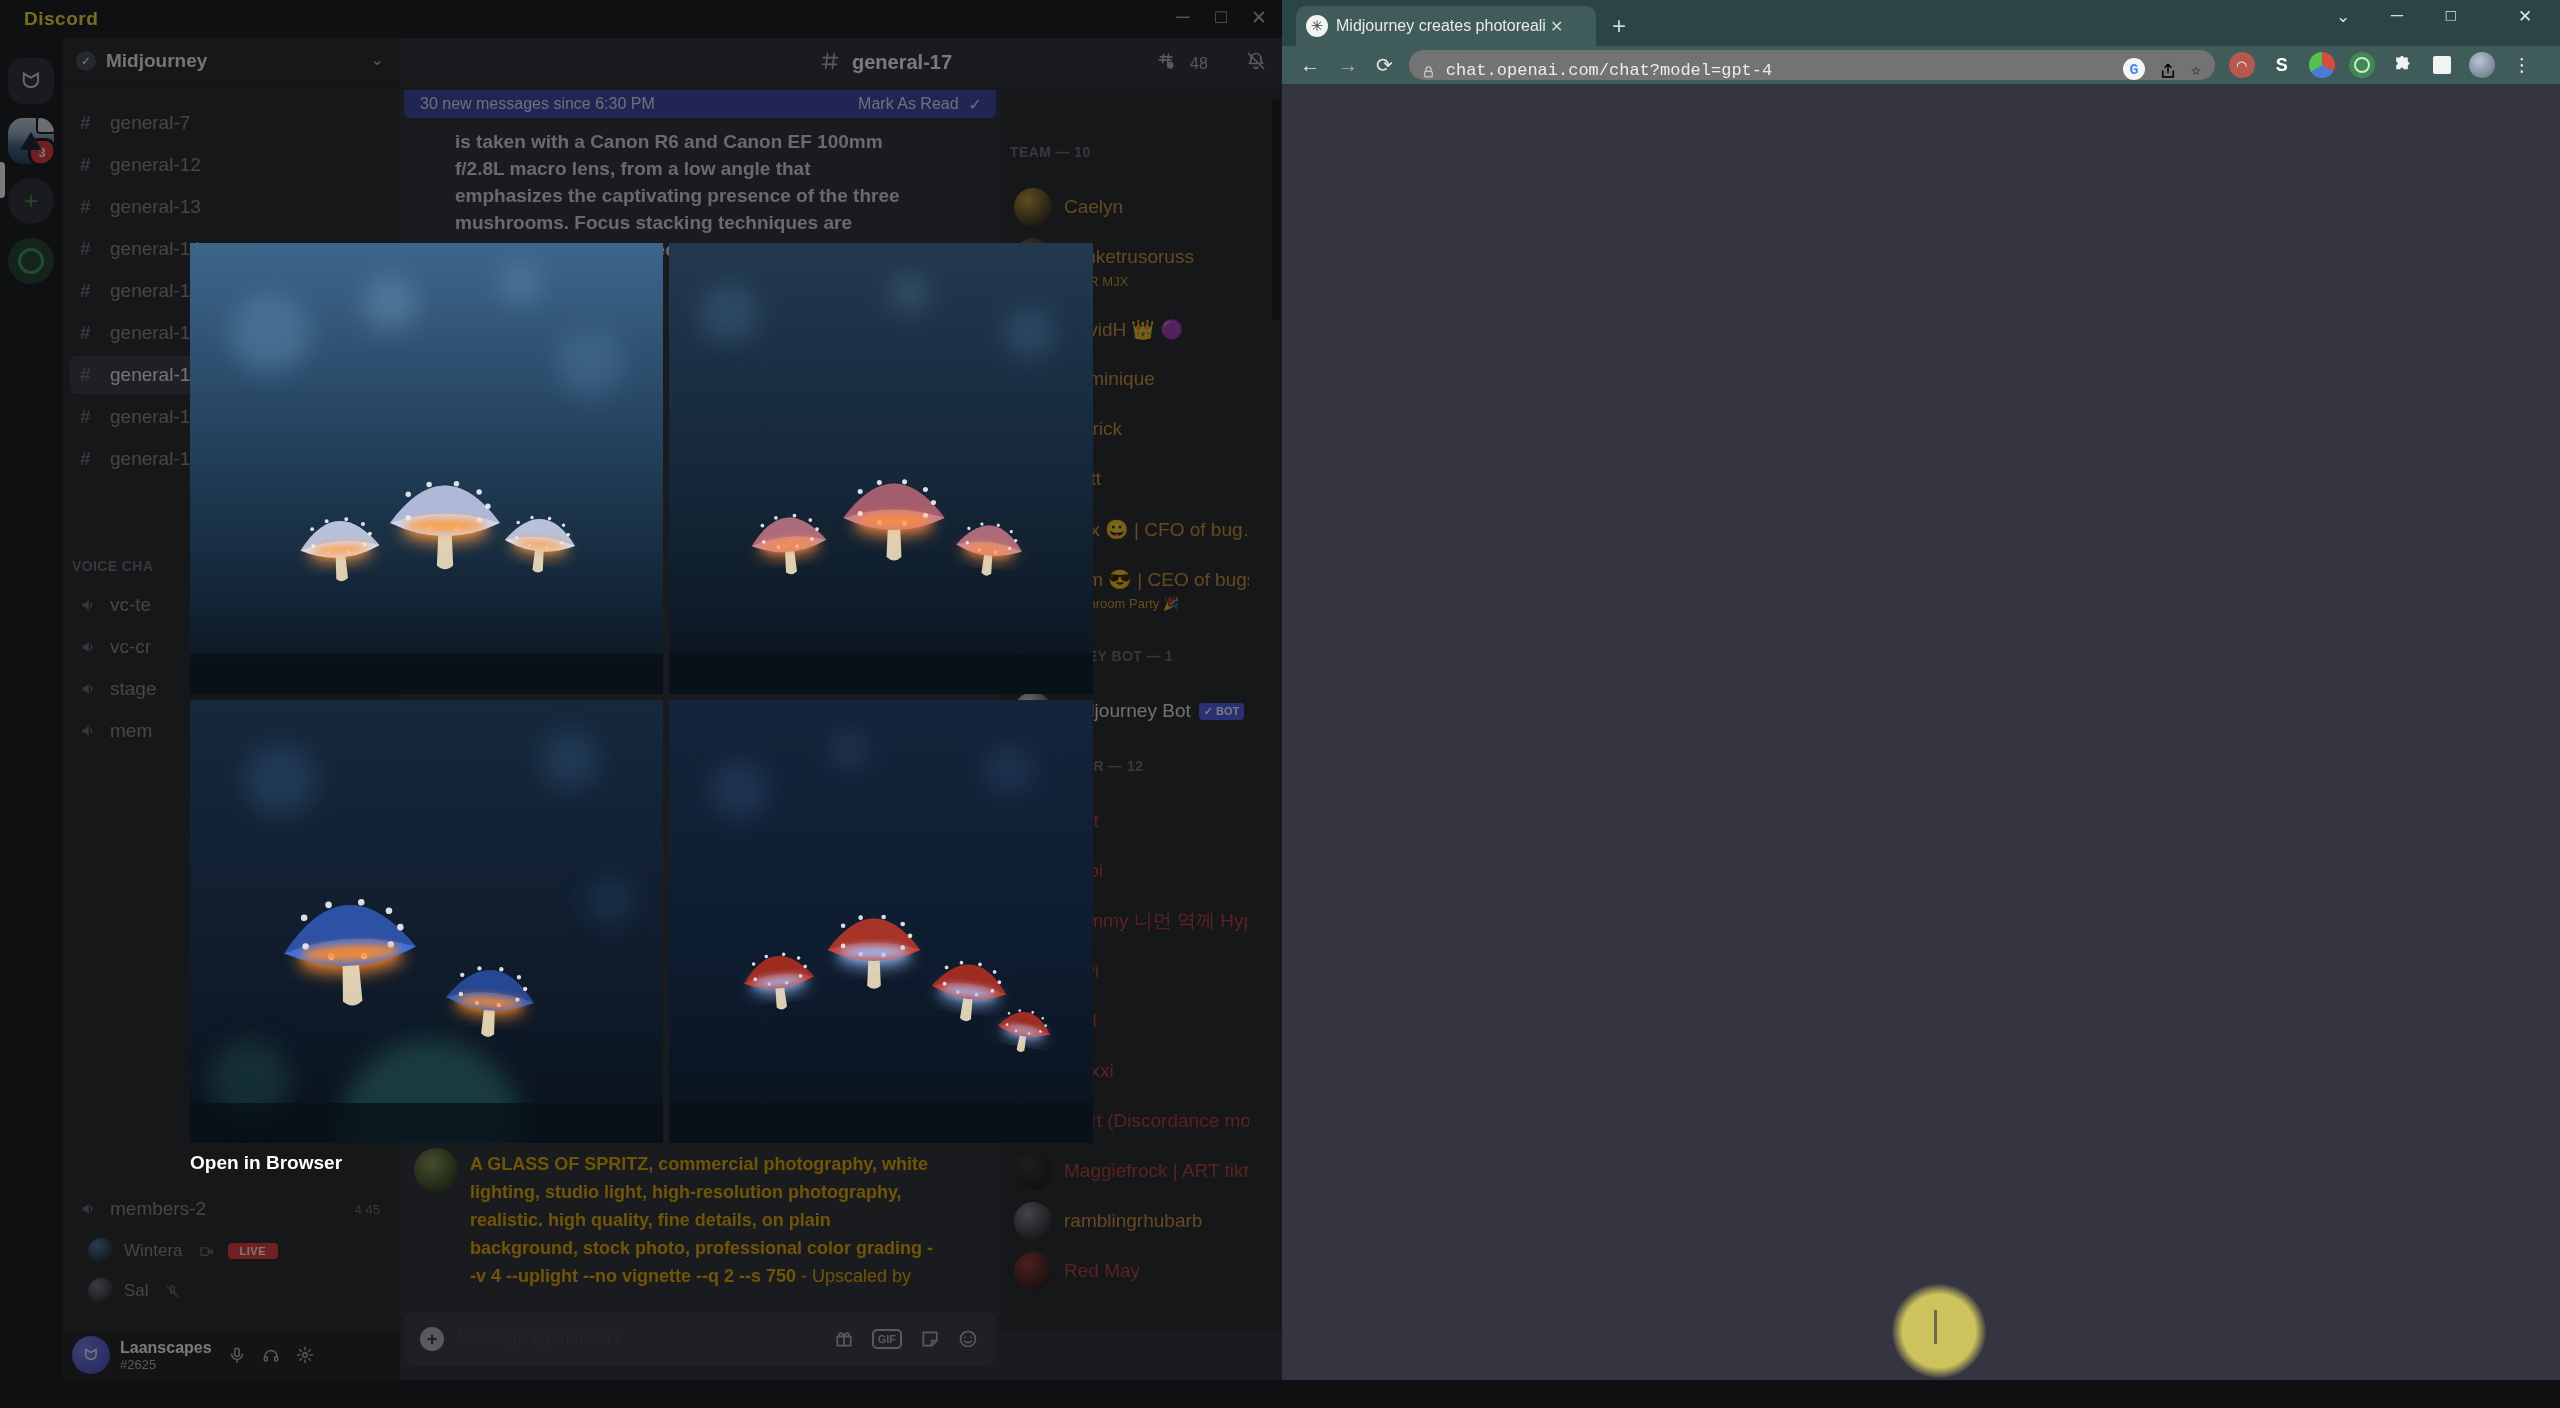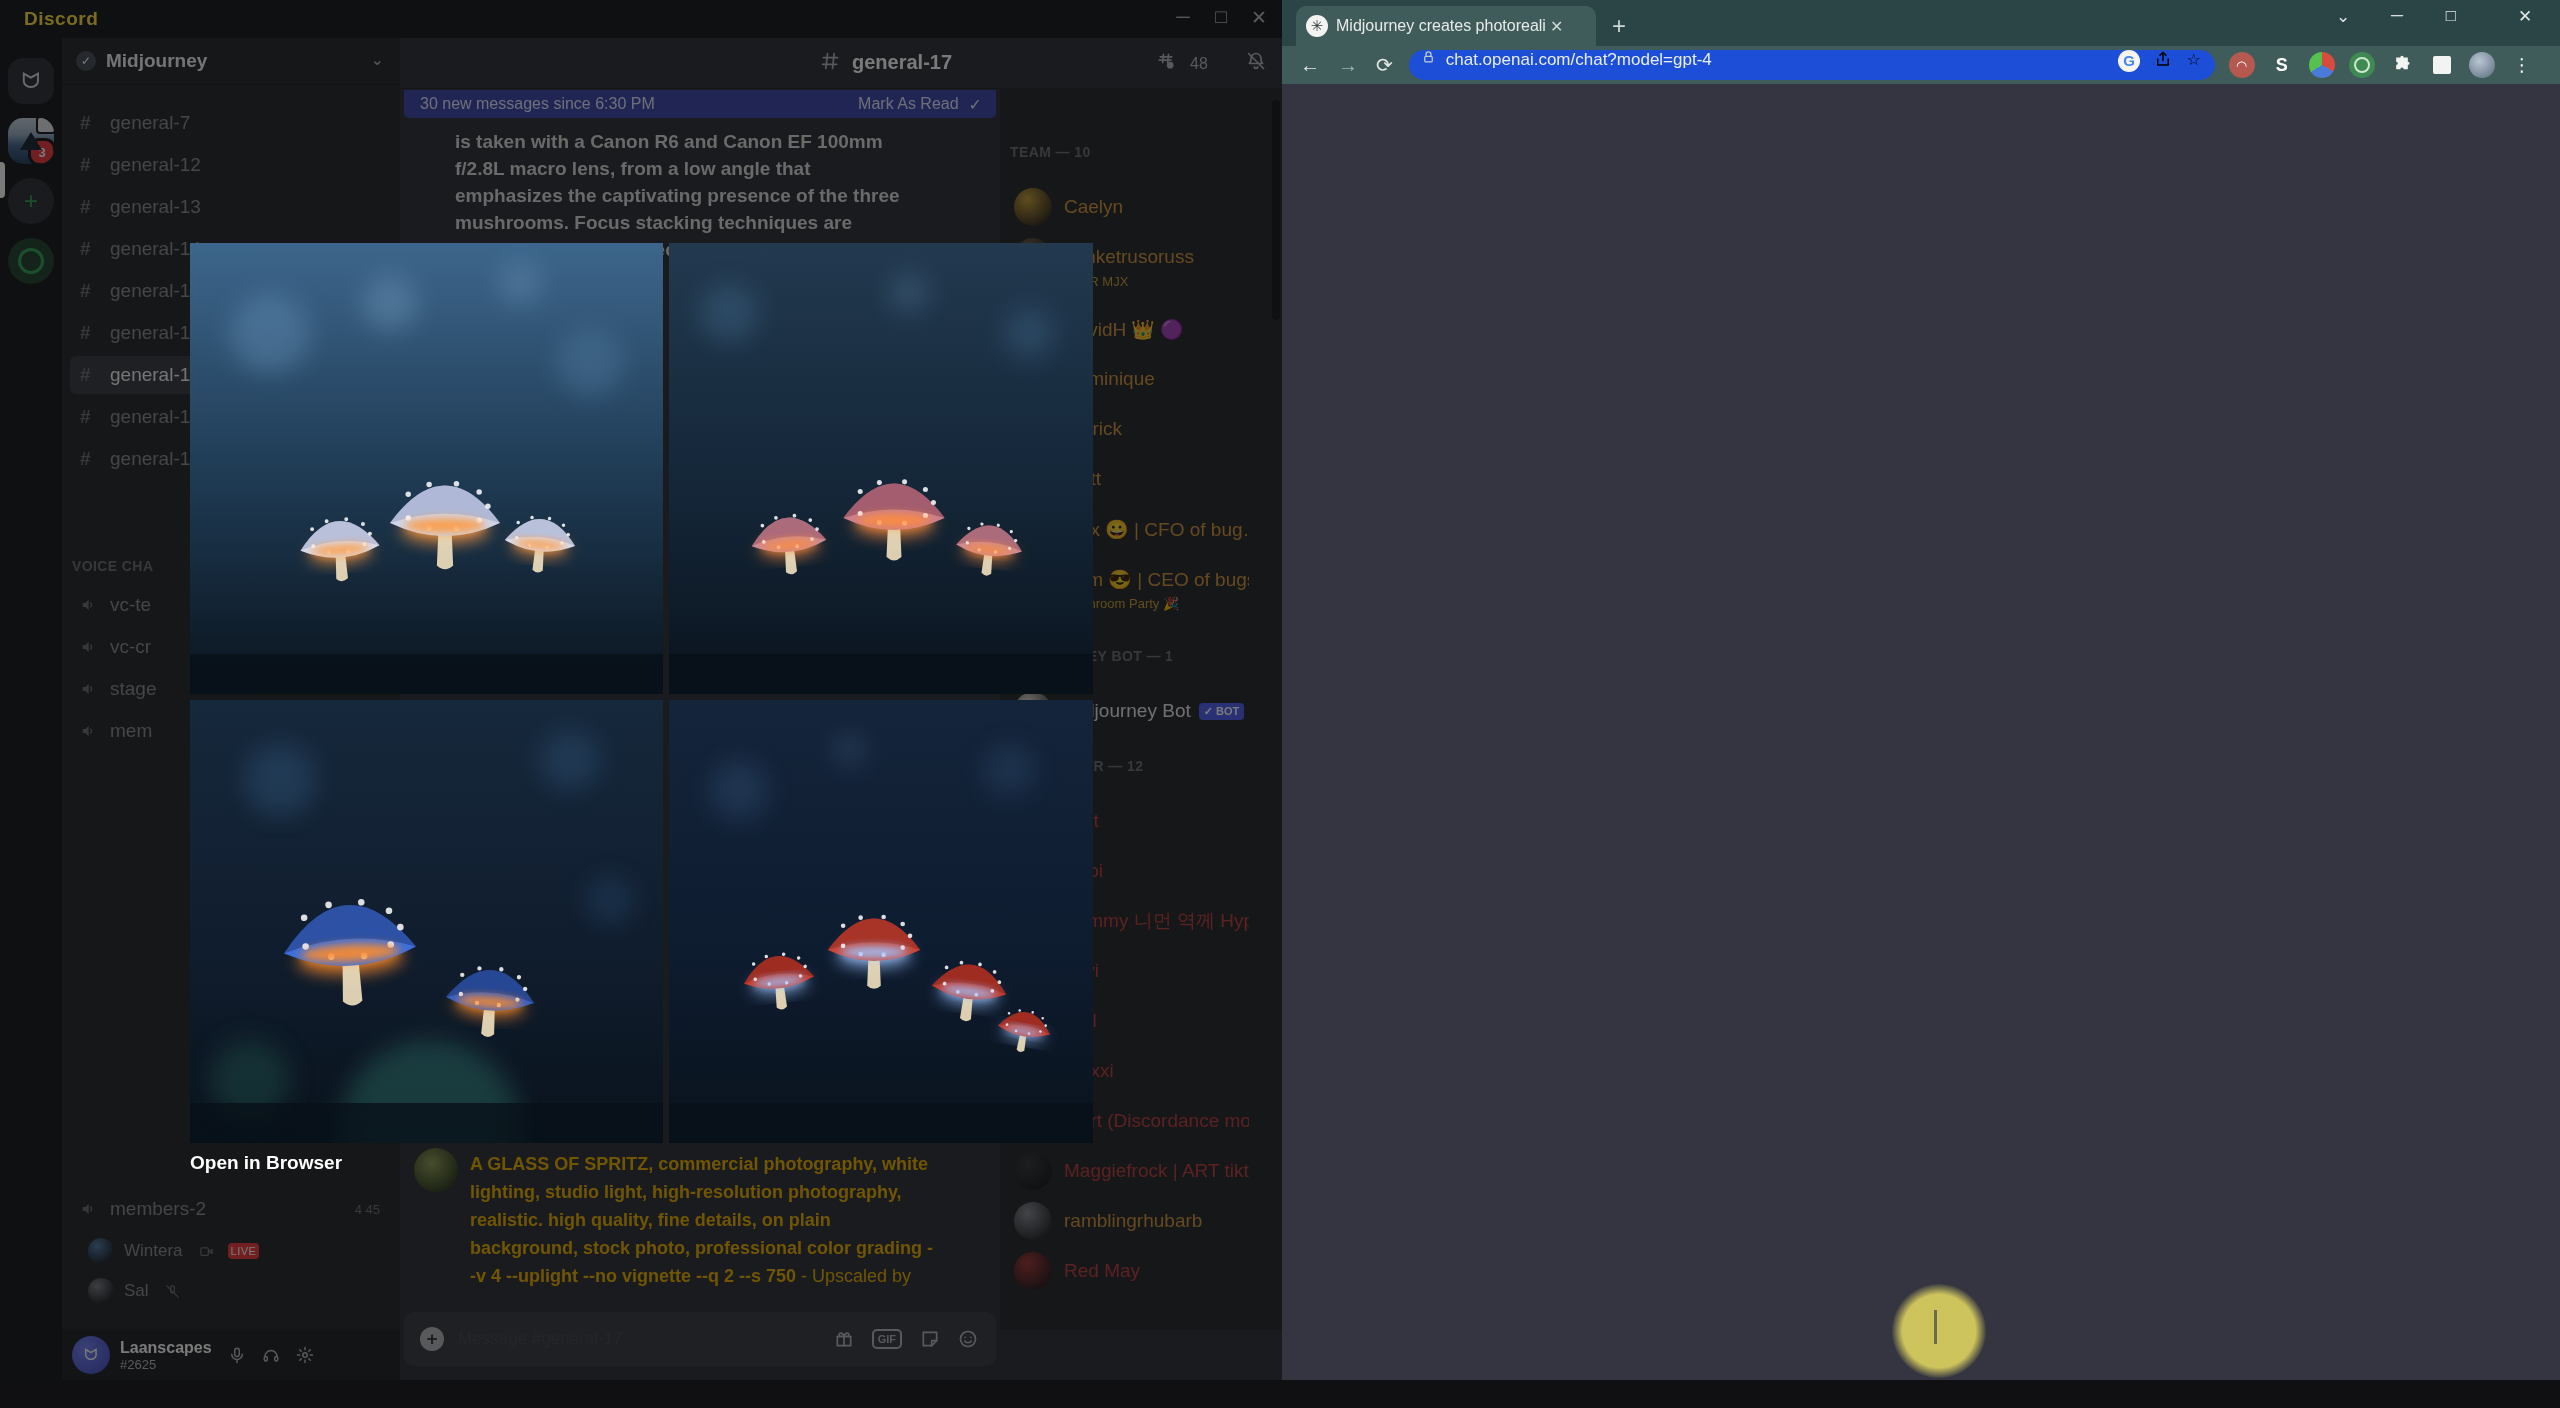--- a/index.html
+++ b/index.html
@@ -30,22 +30,22 @@
   #server-chevron{right:16px;top:12px;color:#b9bbbe;font-size:16px;}
   .chan-row{left:8px;width:322px;height:38px;border-radius:6px;display:flex;align-items:center;color:#8e9297;}
   .chan-row.sel{background:#3f434a;color:#f2f3f5;}
   .chan-ic{margin-left:10px;width:22px;color:#72767d;font-size:19px;font-weight:bold;flex:none;}
   .chan-label{margin-left:8px;font-size:19px;white-space:nowrap;overflow:hidden;}
   .sect-header{left:10px;font-size:14px;font-weight:bold;letter-spacing:.4px;color:#72767d;}
   .voice-avatar{left:134px;width:32px;height:32px;border-radius:16px;}
   .vu-row{left:26px;width:300px;height:34px;display:flex;align-items:center;color:#8e9297;}
   .vu-av{width:26px;height:26px;border-radius:13px;flex:none;margin-right:10px;}
   .vu-name{font-size:17px;white-space:nowrap;}
-  .live-badge{margin-left:14px;background:#ed4245;color:#fff;font-size:11px;font-weight:normal;
-      border-radius:4px;padding:2px 3px;letter-spacing:.5px;}
+  .live-badge{margin-left:14px;background:#ed4245;color:#fff;font-size:11px;font-weight:bold;
+      border-radius:4px;padding:2px 12px;letter-spacing:.5px;}
   #user-panel{left:62px;top:1330px;width:338px;height:50px;background:#292b2f;display:flex;align-items:center;}
   #up-avatar{width:38px;height:38px;border-radius:19px;margin-left:10px;background:radial-gradient(circle at 35% 35%,#7b88f4,#4752c4);
       display:flex;align-items:center;justify-content:center;color:#fff;flex:none;}
   .up-ic{color:#b9bbbe;margin-left:16px;}
   #dc-chat-header{left:400px;top:38px;width:882px;height:50px;background:#36393f;border-bottom:1px solid #2b2d31;}
   .hdr-ic{top:13px;color:#b9bbbe;}
   #chan-title{left:452px;top:13px;font-size:20px;font-weight:bold;color:#fff;}
   #thread-count{left:790px;top:17px;font-size:16px;color:#b9bbbe;}
   #dc-search{left:1000px;top:10px;width:210px;height:30px;background:#202225;border-radius:5px;
       display:flex;align-items:center;color:#72767d;font-size:17px;}
@@ -84,22 +84,22 @@
       display:flex;align-items:center;}
   #tab-favicon{margin-left:10px;width:22px;height:22px;border-radius:11px;background:#f3f4f2;color:#3a3b40;
       font-size:15px;display:flex;align-items:center;justify-content:center;flex:none;}
   #tab-title{margin-left:8px;font-size:16px;color:#e8ebea;white-space:nowrap;overflow:hidden;width:210px;}
   #tab-close{margin-left:4px;color:#cfd8d6;font-size:16px;}
   #newtab-btn{left:330px;top:12px;color:#cfd8d6;font-size:24px;}
   .br-winctl{top:6px;color:#dfe3e3;font-size:17px;width:34px;text-align:center;}
   #toolbar{left:0;top:46px;width:1278px;height:38px;background:#3f5c5a;display:flex;align-items:center;}
   .tb-ic{color:#e3e7e7;font-size:20px;margin-left:18px;flex:none;}
   .tb-ic.dim{color:#9fb3b0;}
-  #urlpill{margin-left:16px;width:806px;height:30px;background:#1d4ed8;border-radius:15px;
-      display:flex;align-items:flex-start;flex:none;}
+  #urlpill{margin-left:16px;width:806px;height:30px;background:#737373;border-radius:15px;
+      display:flex;align-items:flex-end;flex:none;font-family:Liberation Mono, monospace;}
   #url-lock{margin-left:12px;color:#c3cecc;flex:none;}
   #url-text{margin-left:10px;font-size:17px;color:#e9eeec;flex:1;white-space:nowrap;overflow:hidden;}
   .pill-ic{margin-right:14px;flex:none;}
   .ext-ic{margin-left:14px;flex:none;width:26px;height:26px;border-radius:13px;
       display:flex;align-items:center;justify-content:center;color:#fff;}
   #click-blob{left:1892px;top:1284px;width:94px;height:94px;border-radius:50%;z-index:9;
       background:radial-gradient(circle,rgba(222,211,95,.9) 55%,rgba(222,211,95,0) 72%);}
   #click-ibeam{left:1934px;top:1310px;width:3px;height:34px;background:#6b6b50;z-index:10;}
   #bottom-strip{left:0;top:1380px;width:2560px;height:28px;background:#101013;}
   svg.ic{display:block;}

